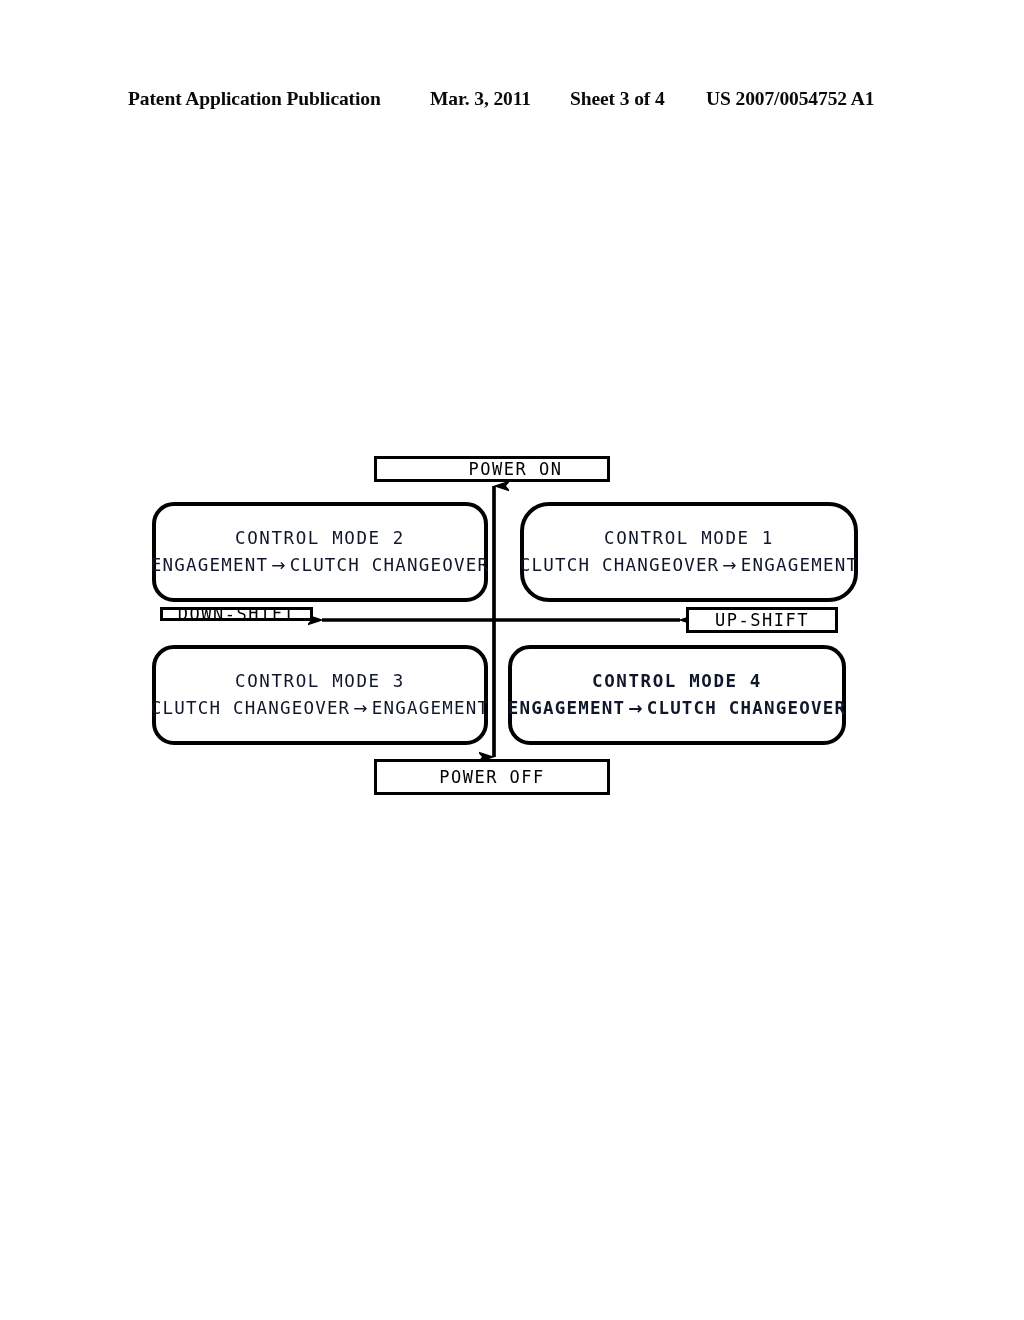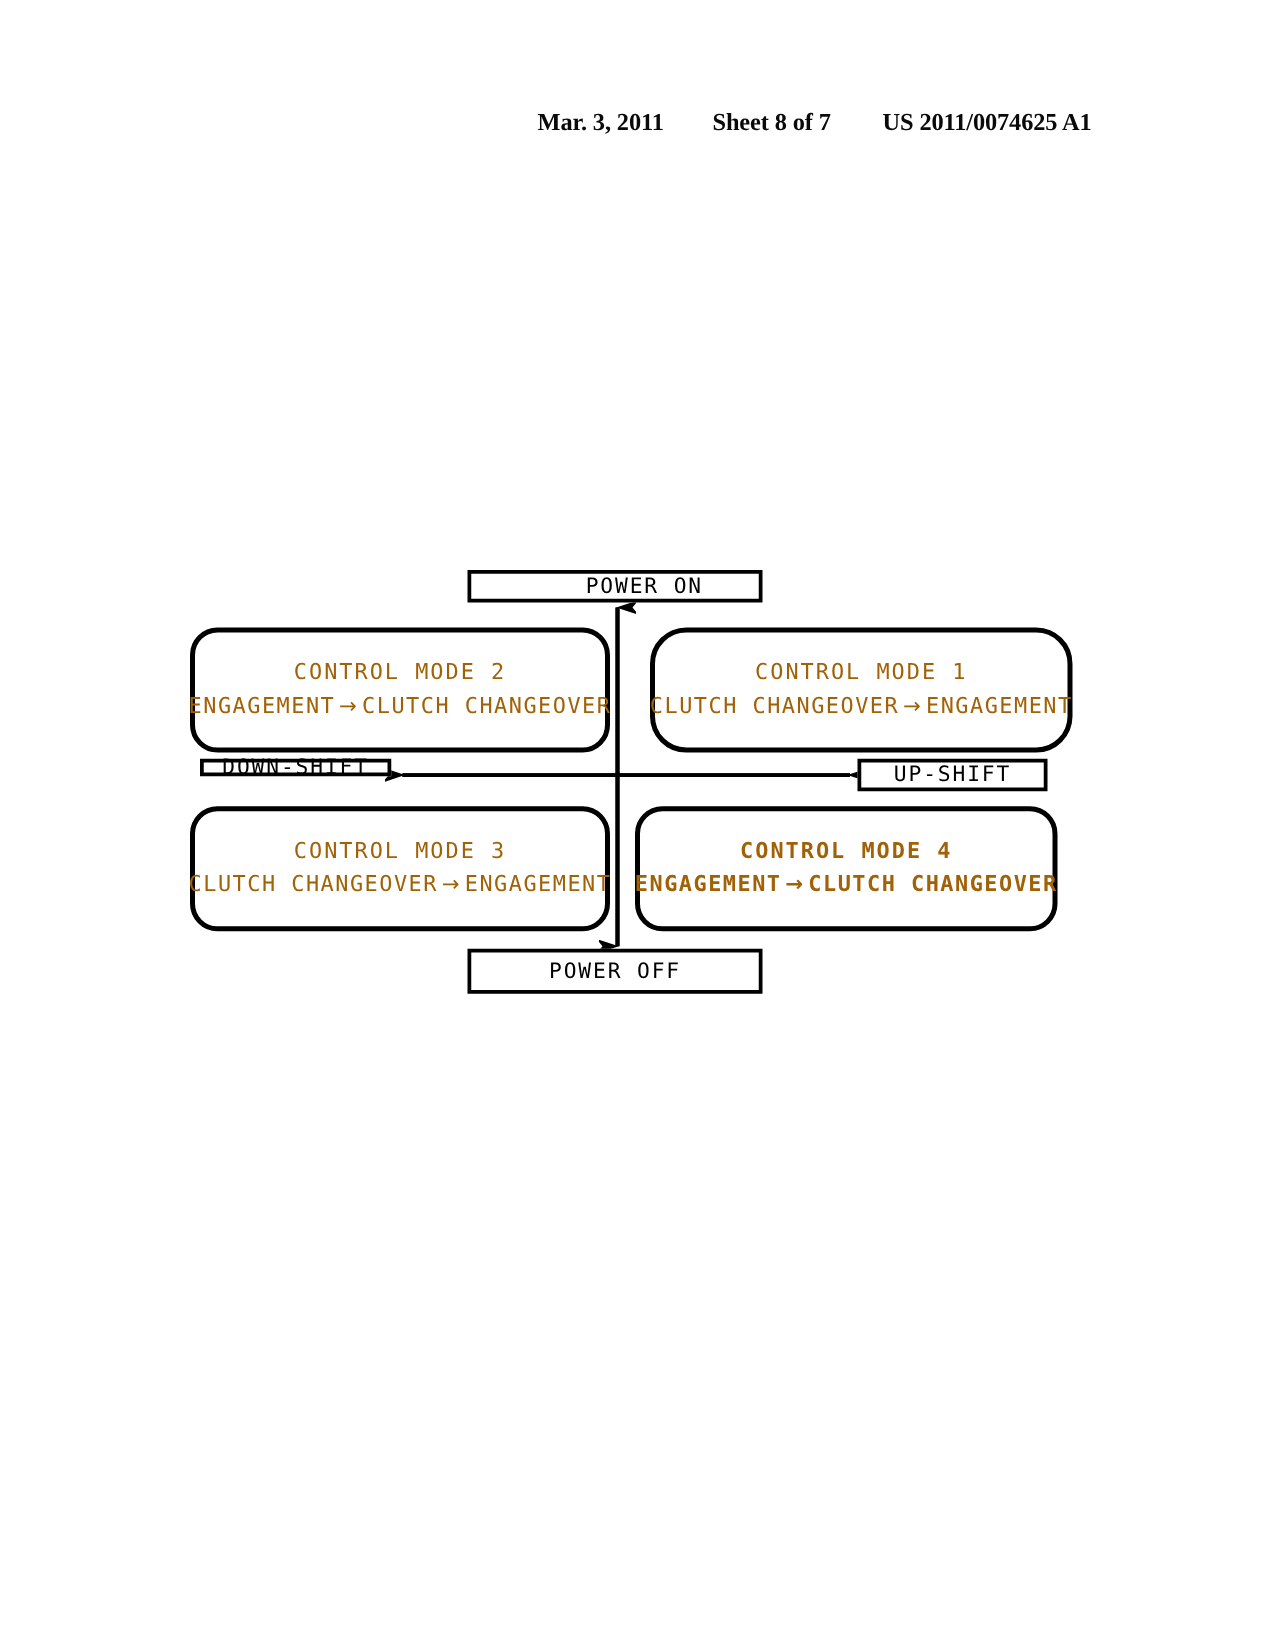--- a/index.html
+++ b/index.html
@@ -73,21 +73,21 @@
     box-sizing: border-box;
     display: flex;
     flex-direction: column;
     align-items: center;
     justify-content: center;
     z-index: 5;
   }
   .mode-title,
   .mode-flow {
     font-family: "DejaVu Sans Mono", monospace;
-    color: #a16207;
+    color: #0f172a;
     white-space: nowrap;
     line-height: 1.15;
   }
   .mode-title {
     font-size: 17.5px;
     letter-spacing: 1.6px;
     margin-bottom: 7px;
   }
   .mode-flow {
     font-size: 17.5px;
@@ -120,23 +120,24 @@
     font-family: "DejaVu Sans Mono", monospace;
     font-size: 27px;
     letter-spacing: 2px;
     color: #000;
   }
 </style>
 </head>
 <body>
 
 <div class="page-header">
+  <span class="hdr-pub">Patent Application Publication</span>
   <span class="hdr-date">Mar. 3, 2011</span>
-  <span class="hdr-sheet">Sheet 8 of 7</span>
-  <span class="hdr-num">US 2011/0074625 A1</span>
+  <span class="hdr-sheet">Sheet 3 of 4</span>
+  <span class="hdr-num">US 2007/0054752 A1</span>
 </div>
 
 <div class="figure">
 
   <svg class="axis-svg" viewBox="0 0 1024 1320" xmlns="http://www.w3.org/2000/svg">
     <defs>
       <marker id="arrUp" markerWidth="14" markerHeight="16" refX="7" refY="1" orient="auto" markerUnits="userSpaceOnUse">
         <path d="M7 0 L13 18 L7 13 L1 18 Z" fill="#000"></path>
       </marker>
       <marker id="arrDown" markerWidth="14" markerHeight="16" refX="7" refY="1" orient="auto" markerUnits="userSpaceOnUse">

